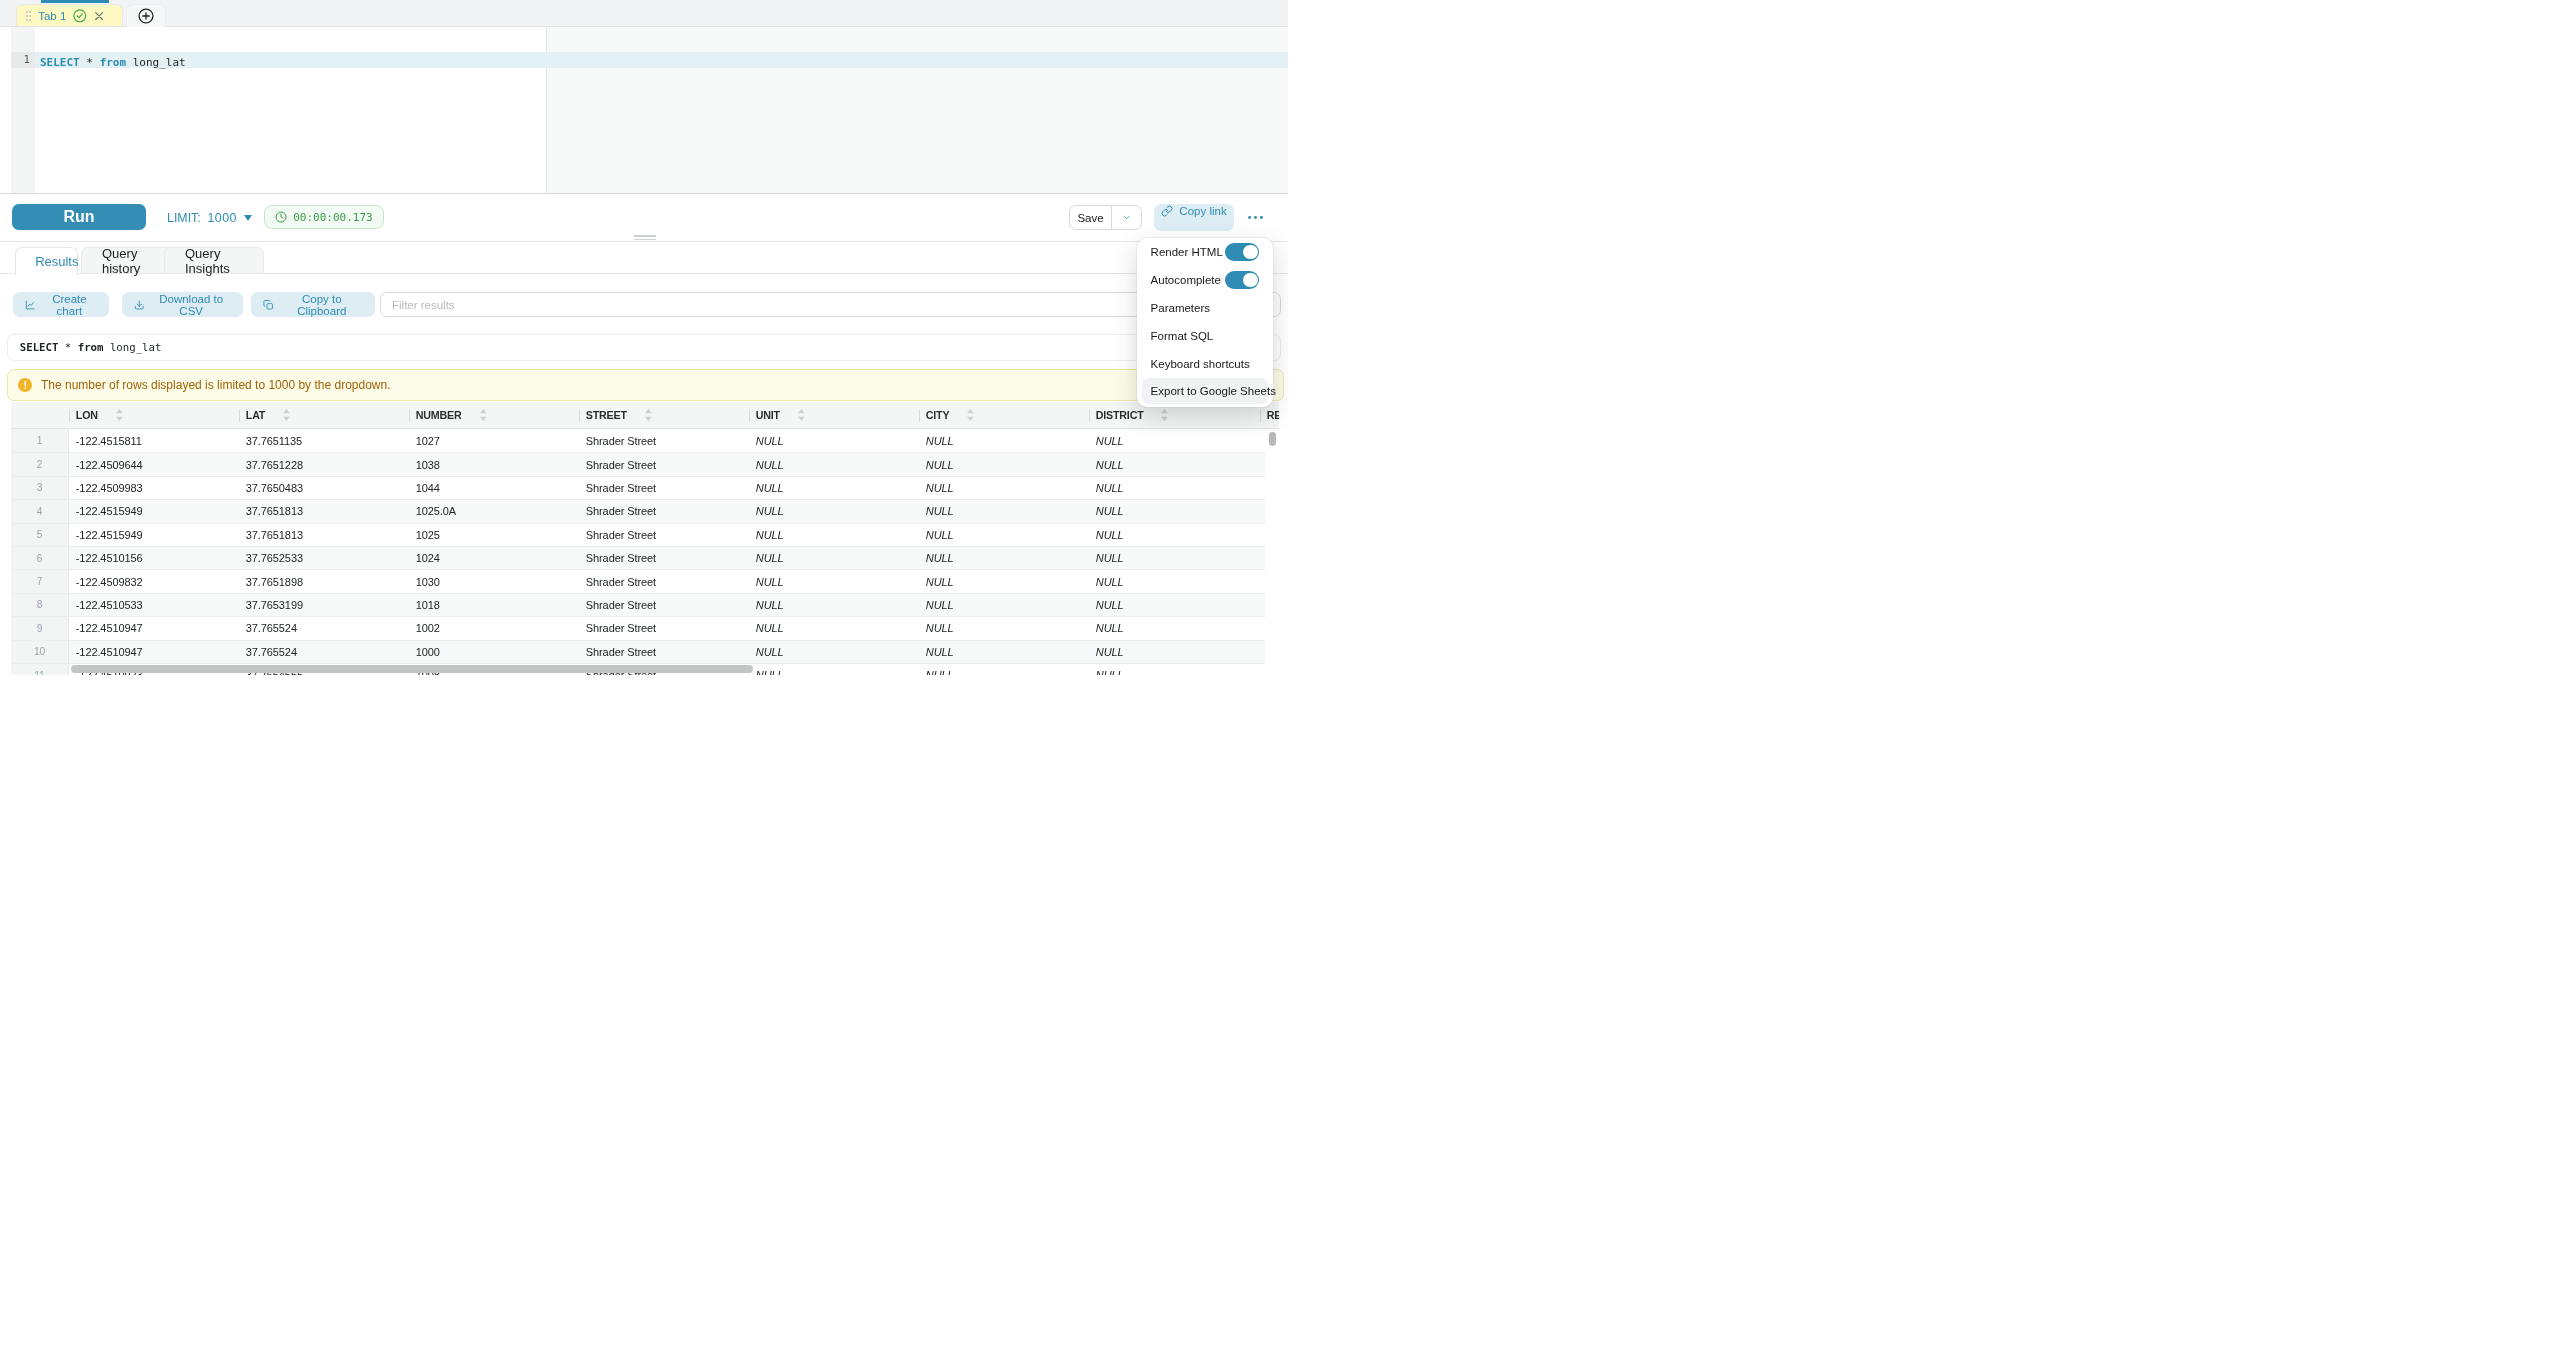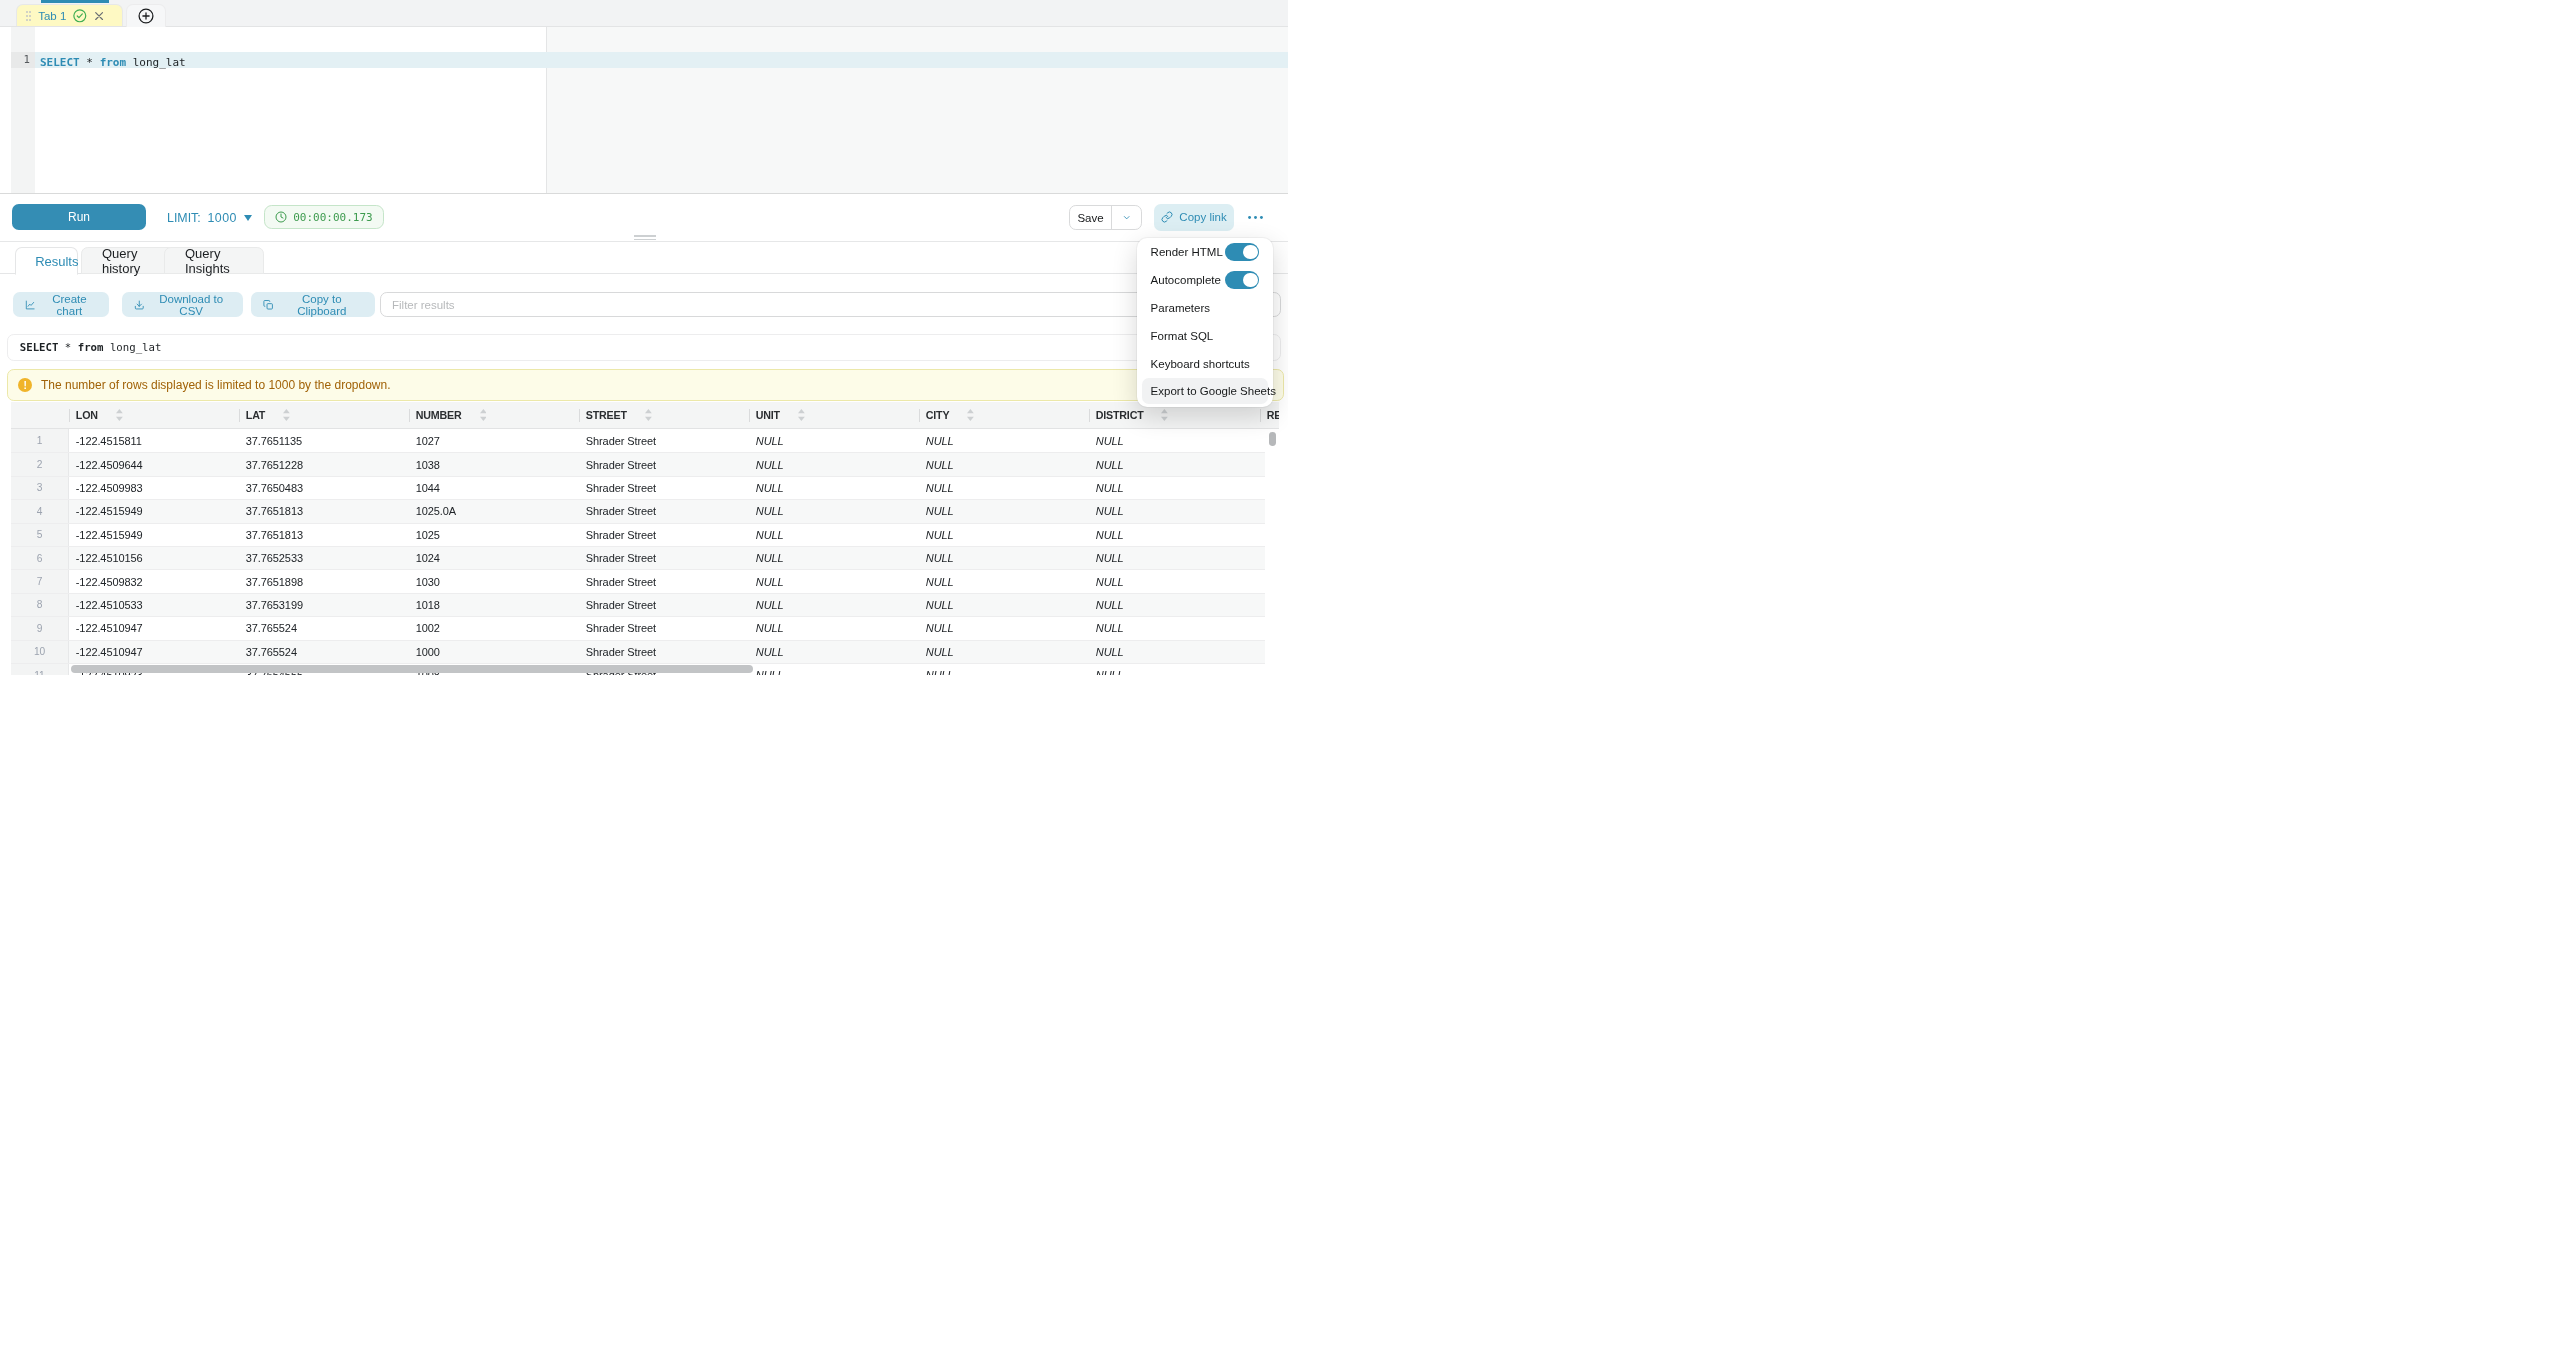--- a/index.html
+++ b/index.html
@@ -25,32 +25,32 @@
   .editor .hl-gutter{position:absolute;left:11px;top:26.4px;width:24px;height:16px;background:#e8e9e9;}
   .editor .lineno{position:absolute;left:11px;top:26.4px;width:19px;height:16px;line-height:16px;text-align:right;
       font-family:"DejaVu Sans Mono",monospace;font-size:10.7px;color:#55595d;}
   .editor .codeline{position:absolute;left:40px;top:29px;height:28px;line-height:16px;
       font-family:"DejaVu Sans Mono",monospace;font-size:11px;color:#1d2124;white-space:pre;}
   .kw{color:#2e8cb4;font-weight:bold;}
 
   
   .runbar{position:absolute;left:0;top:194px;width:1288px;height:48px;background:#fff;border-bottom:0.9px solid #e6e7e8;box-sizing:border-box;z-index:2;}
   .run-btn{position:absolute;left:12px;top:10.2px;width:134px;height:25.6px;background:#348db4;border:none;border-radius:6.8px;
-      color:#fff;font-size:12px;font-family:"Liberation Sans",sans-serif;cursor:pointer;}
+      color:#fff;font-size:16px;font-family:"Liberation Sans",sans-serif;cursor:pointer;font-weight:bold;}
   .limit{position:absolute;left:167px;top:0;height:48px;display:flex;align-items:center;gap:6.8px;color:#2e8cb4;font-size:12.4px;cursor:pointer;}
   .limit .val{letter-spacing:0.4px;}
   .caret-down{width:0;height:0;border-left:4.7px solid transparent;border-right:4.7px solid transparent;border-top:6px solid #2e8cb4;}
   .timer{position:absolute;left:264px;top:11px;height:24px;padding:0 10.2px;display:flex;align-items:center;gap:6px;
       border:1.3px solid #c5e5c9;background:#f3faf3;border-radius:7.7px;box-sizing:border-box;}
   .timer span{font-family:"DejaVu Sans Mono",monospace;font-size:11px;color:#3d9b4e;}
   .save-group{position:absolute;left:1069px;top:11px;width:73px;height:25px;border:0.9px solid #d9dadb;border-radius:6.8px;display:flex;box-sizing:border-box;background:#fff;}
   .save-main{flex:0 0 41px;display:flex;align-items:center;justify-content:center;font-size:11.5px;color:#17191b;cursor:pointer;}
   .save-split{flex:1;display:flex;align-items:center;justify-content:center;border-left:0.9px solid #d9dadb;cursor:pointer;}
   .copylink{position:absolute;left:1154px;top:10.2px;width:80px;height:26.4px;background:#dceef3;border:none;border-radius:6.8px;
-      display:flex;align-items:center;justify-content:center;gap:6px;color:#2e8cb4;font-size:11.5px;cursor:pointer;}
+      display:flex;justify-content:center;gap:6px;color:#2e8cb4;font-size:11.5px;cursor:pointer;}
   .more-dots{position:absolute;left:1243px;top:11px;width:25.6px;height:25px;display:flex;align-items:center;justify-content:center;cursor:pointer;}
 
   .grip{position:absolute;left:634px;top:235px;width:22px;height:6.8px;z-index:4;cursor:row-resize;}
   .grip i{display:block;height:1.7px;background:#cdd0d2;margin-bottom:2.1px;}
 
   
   .rtabs{position:absolute;left:0;top:247px;width:1288px;height:27px;z-index:2;}
   .rtabs .baseline{position:absolute;left:0;bottom:0;width:1288px;height:0.9px;background:#e5e6e7;}
   .rtab{position:absolute;top:0;height:27px;border-radius:6.8px 6.8px 0 0;display:flex;align-items:center;justify-content:center;
       font-size:13px;box-sizing:border-box;cursor:pointer;padding-left:20px;}

